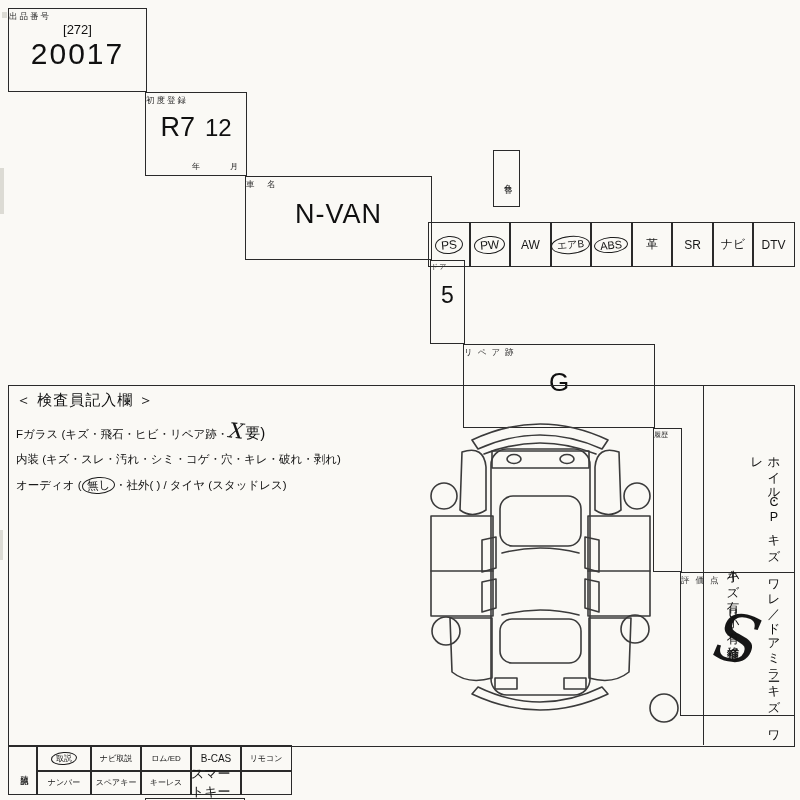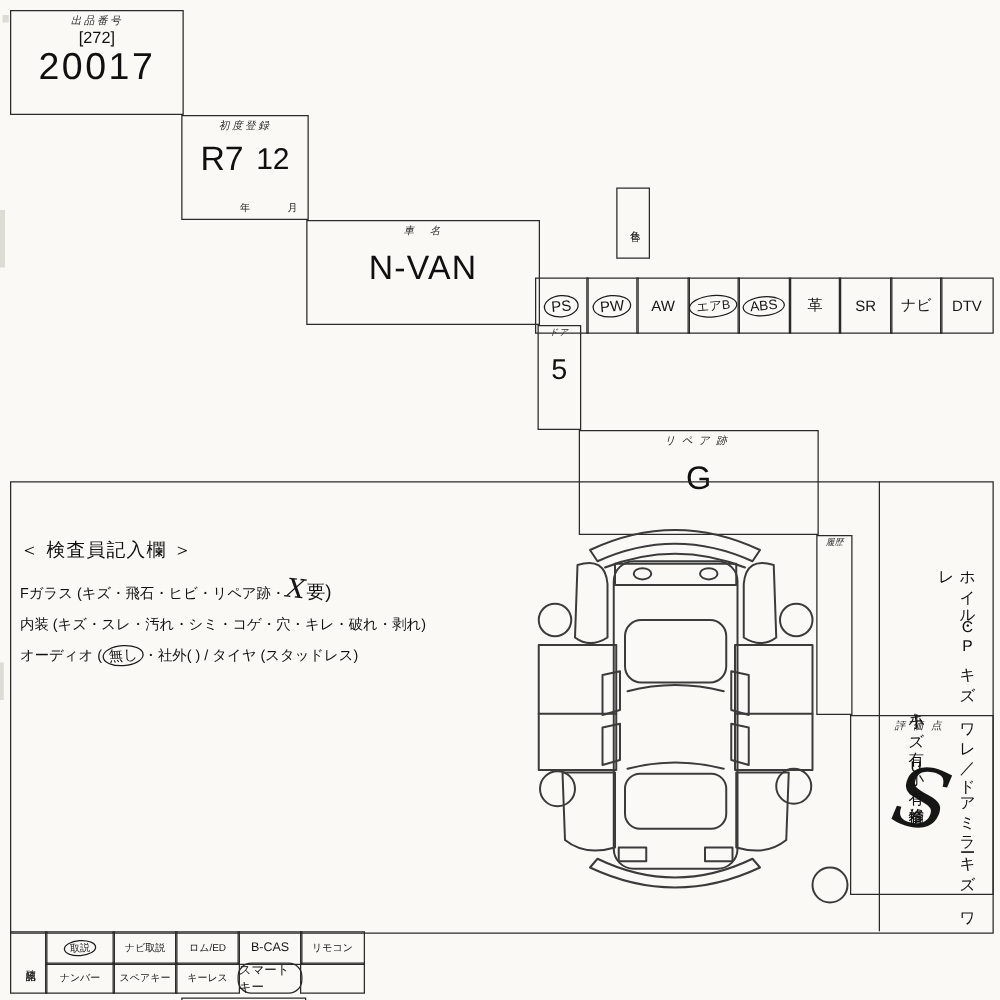--- a/index.html
+++ b/index.html
@@ -1,22 +1,22 @@
 <!DOCTYPE html>
 <html><head>
 <meta charset="utf-8">
 <style>
   html,body{margin:0;padding:0;}
   body{width:800px;height:800px;background:#ffffff;}
   .page{position:relative;width:800px;height:800px;background:#faf9f5;overflow:hidden;
         font-family:"Liberation Sans","DejaVu Sans",sans-serif;color:#161616;}
   .c{position:absolute;border:1.5px solid #2a2a2a;}
   .rel{position:relative;}
-  .lbl{font-size:8.5px;letter-spacing:2px;text-align:center;line-height:1.25;padding-top:2px;
-       color:#2b2b2b;white-space:nowrap;overflow:hidden;font-style:italic;}
+  .lbl{font-size:8.5px;letter-spacing:2px;text-align:left;line-height:1.25;padding-top:2px;
+       color:#2b2b2b;white-space:nowrap;overflow:hidden;}
   .lbl-sm{font-size:7px;letter-spacing:1px;}
   .val{color:#101010;}
   .vcenter{display:flex;align-items:center;justify-content:center;}
   .tinyu{font-size:8px;color:#222;}
   .circ{display:inline-block;border:1.7px solid #1c1c1c;border-radius:50%;padding:1px 5px;
         transform:rotate(-5deg);}
   .circ-sm{display:inline-block;border:1.4px solid #1c1c1c;border-radius:50%;padding:0 4px;
         transform:rotate(-4deg);}
   .score-s{font-family:"DejaVu Serif",serif;font-style:italic;font-size:66px;font-weight:400;
         display:inline-block;transform:rotate(12deg);}
@@ -121,21 +121,21 @@
       <span>ナビ</span>
     </div>
   <div class="eq-cell" style="left:752px;width:41px;">
       <span>DTV</span>
     </div>
 
   <div class="c" style="left:8px;top:385px;width:785px;height:360px;"></div>
   <div class="abs" style="left:703px;top:385px;width:0;height:360px;border-left:1.5px solid #2a2a2a;"></div>
 
   <div class="abs" style="left:16px;top:391px;width:430px;">
-    <div class="val" style="font-size:15px;letter-spacing:1px;margin-top:40px;">＜ 検査員記入欄 ＞</div>
+    <div class="val" style="font-size:15px;letter-spacing:1px;">＜ 検査員記入欄 ＞</div>
     <div style="margin-top:9px;">
       <span class="val" style="font-size:11.5px;">Fガラス (キズ・飛石・ヒビ・リペア跡・</span><span class="xmark">X</span><span class="val" style="font-size:15px;">要)</span>
     </div>
     <div class="val" style="margin-top:9px;font-size:11.5px;">内装 (キズ・スレ・汚れ・シミ・コゲ・穴・キレ・破れ・剥れ)</div>
     <div style="margin-top:8px;">
       <span class="val" style="font-size:11.5px;">オーディオ (</span><span class="val circ-sm" style="font-size:11.5px;">無し</span><span class="val" style="font-size:11.5px;">・社外( ) / タイヤ (スタッドレス)</span>
     </div>
   </div>
 
   <div class="abs" style="left:418px;top:388px;width:282px;height:357px;">
@@ -213,20 +213,20 @@
 
   <div class="c vcenter" style="left:36px;top:770px;width:54px;height:23px;font-size:8px;">
       <span class="gv">ナンバー</span>
     </div>
   <div class="c vcenter" style="left:90px;top:770px;width:50px;height:23px;font-size:8px;">
       <span class="gv">スペアキー</span>
     </div>
   <div class="c vcenter" style="left:140px;top:770px;width:50px;height:23px;font-size:8px;">
       <span class="gv">キーレス</span>
     </div>
-  <div class="c vcenter" style="left:190px;top:770px;width:50px;height:23px;font-size:10px;border-radius:11px;">
+  <div class="c vcenter" style="left:190px;top:770px;width:50px;height:23px;font-size:13px;">
       <span class="gv">スマートキー</span>
     </div>
   <div class="c vcenter" style="left:240px;top:770px;width:50px;height:23px;font-size:8px;">
       <span class="gv"></span>
     </div>
 
 </div>
 
 </body></html>

